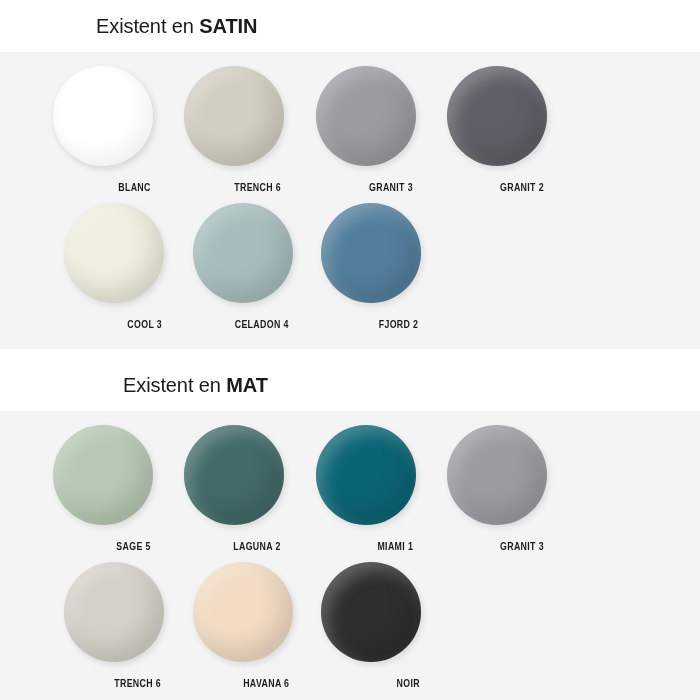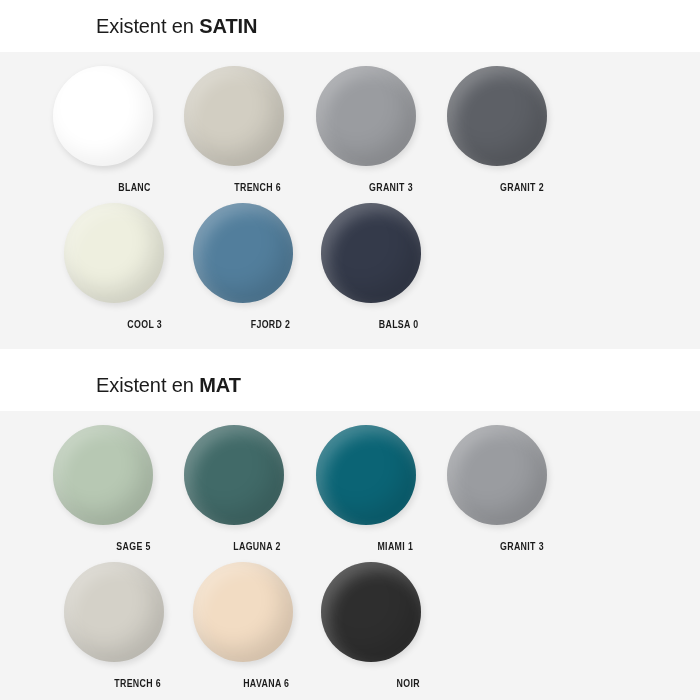--- a/index.html
+++ b/index.html
@@ -136,35 +136,35 @@
         <div class="swatch-label" style="color: rgb(27, 27, 27);">GRANIT 2</div>
       </div>
     </div>
 
     <div class="swatch-row">
       <div class="swatch-cell">
         <div class="swatch-disc" style="background: rgb(238, 239, 223);"></div>
         <div class="swatch-label" style="color: rgb(27, 27, 27);">COOL 3</div>
       </div>
       <div class="swatch-cell">
+        <div class="swatch-disc" style="background: rgb(167, 189, 189);"></div>
+        <div class="swatch-label" style="color: rgb(27, 27, 27);">CELADON 4</div>
+      </div>
+      <div class="swatch-cell">
         <div class="swatch-disc" style="background: rgb(82, 126, 156);"></div>
         <div class="swatch-label" style="color: rgb(27, 27, 27);">FJORD 2</div>
       </div>
-      <div class="swatch-cell">
-        <div class="swatch-disc" style="background: rgb(52, 58, 74);"></div>
-        <div class="swatch-label" style="color: rgb(27, 27, 27);">BALSA 0</div>
-      </div>
     </div>
 
   </div>
 
   <div class="section-gap" style="background: rgb(255, 255, 255);"></div>
 
   <div class="section-header" style="background: rgb(255, 255, 255);">
-    <div class="section-title" style="color: rgb(27, 27, 27);">
+    <div class="section-title" style="color: rgb(27, 27, 27); margin-left: 27px;">
       <span>Existent en </span><span class="finish">MAT</span>
     </div>
   </div>
 
   <div class="swatch-panel panel-mat" style="background: rgb(244, 244, 244);">
 
     <div class="swatch-row">
       <div class="swatch-cell">
         <div class="swatch-disc" style="background: rgb(183, 200, 179);"></div>
         <div class="swatch-label" style="color: rgb(27, 27, 27);">SAGE 5</div>

